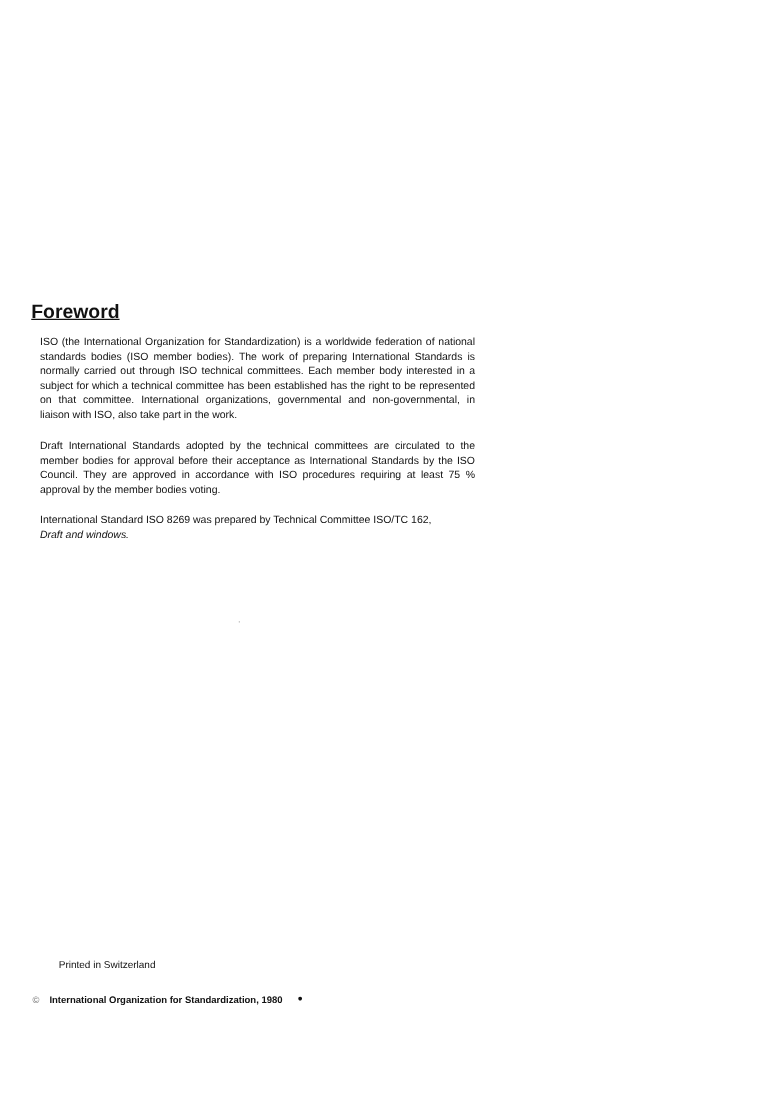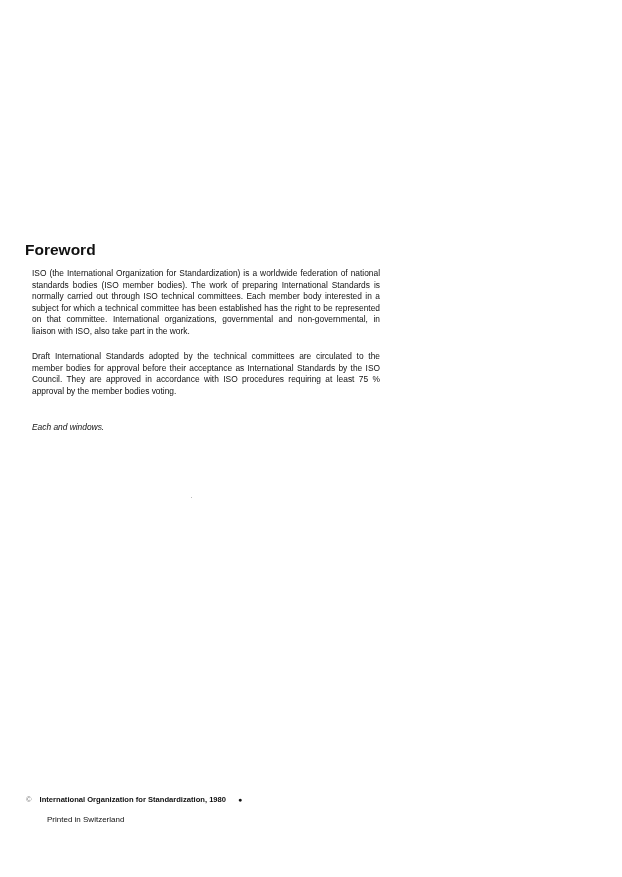--- a/index.html
+++ b/index.html
@@ -1,38 +1,38 @@
 <!DOCTYPE html>
 <html><head>
 <meta charset="utf-8">
 <style>
   html, body { margin: 0; padding: 0; background: #ffffff; }
   body { width: 622px; height: 877px; position: relative; overflow: hidden; color: #111; font-family: "Liberation Sans", sans-serif; }
-  .heading { position: absolute; left: 25px; top: 241px; font-size: 15.5px; font-weight: bold; margin: 0; }
+  .heading { position: absolute; left: 25px; top: 241px; font-size: 15.5px; font-weight: bold; margin: 0; text-decoration: underline; }
   .para { position: absolute; left: 32px; width: 348px; font-size: 8.4px; line-height: 11.6px; text-align: justify; margin: 0; }
   .p1 { top: 268px; }
   .p2 { top: 351px; }
   .p3 { top: 410px; }
   .italic { font-style: italic; }
   .dot { position: absolute; left: 191px; top: 497px; width: 1px; height: 1px; background: #bbb; }
   .copyright { position: absolute; left: 26px; top: 795px; font-size: 7.6px; font-weight: bold; display: flex; align-items: center; gap: 8px; }
   .copy-sym { font-weight: normal; color: #777; font-size: 7.5px; }
   .bullet { font-size: 7px; margin-left: 4px; }
-  .printed { position: absolute; left: 26px; top: 815px; font-size: 8px; padding-left: 21px; }
+  .printed { position: absolute; left: 26px; top: 767px; font-size: 8px; padding-left: 21px; }
 </style>
 </head>
 <body>
 
 <h2 class="heading">Foreword</h2>
 
 <p class="para p1">ISO (the International Organization for Standardization) is a worldwide federation of national standards bodies (ISO member bodies). The work of preparing International Standards is normally carried out through ISO technical committees. Each member body interested in a subject for which a technical committee has been established has the right to be represented on that committee. International organizations, governmental and non-governmental, in liaison with ISO, also take part in the work.</p>
 <p class="para p2">Draft International Standards adopted by the technical committees are circulated to the member bodies for approval before their acceptance as International Standards by the ISO Council. They are approved in accordance with ISO procedures requiring at least 75 % approval by the member bodies voting.</p>
 <p class="para p3">
-  <br>
-  <span class="italic">Each and windows.</span>
+  <span>International Standard ISO 8269 was prepared by Technical Committee ISO/TC 162,</span><br>
+  <span class="italic">Draft and windows.</span>
 </p>
 
 <div class="dot"></div>
 
 <div class="copyright">
   <span class="copy-sym">©</span>
   <span>International Organization for Standardization, 1980</span>
   <span class="bullet">●</span>
 </div>
 

